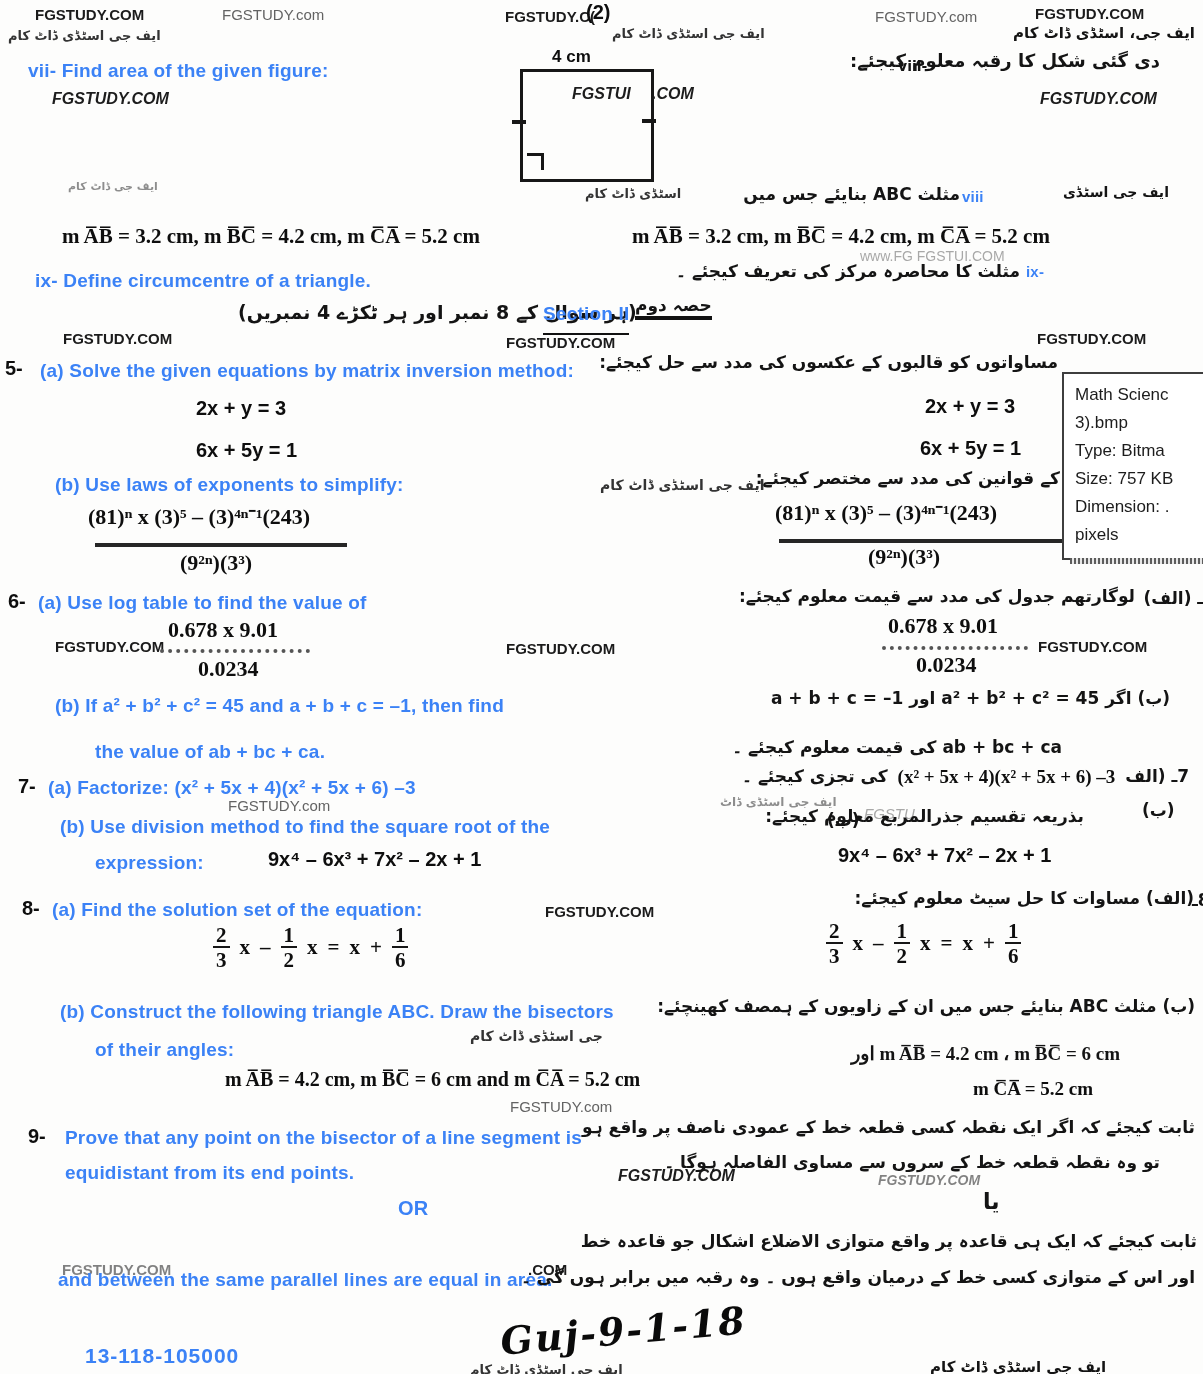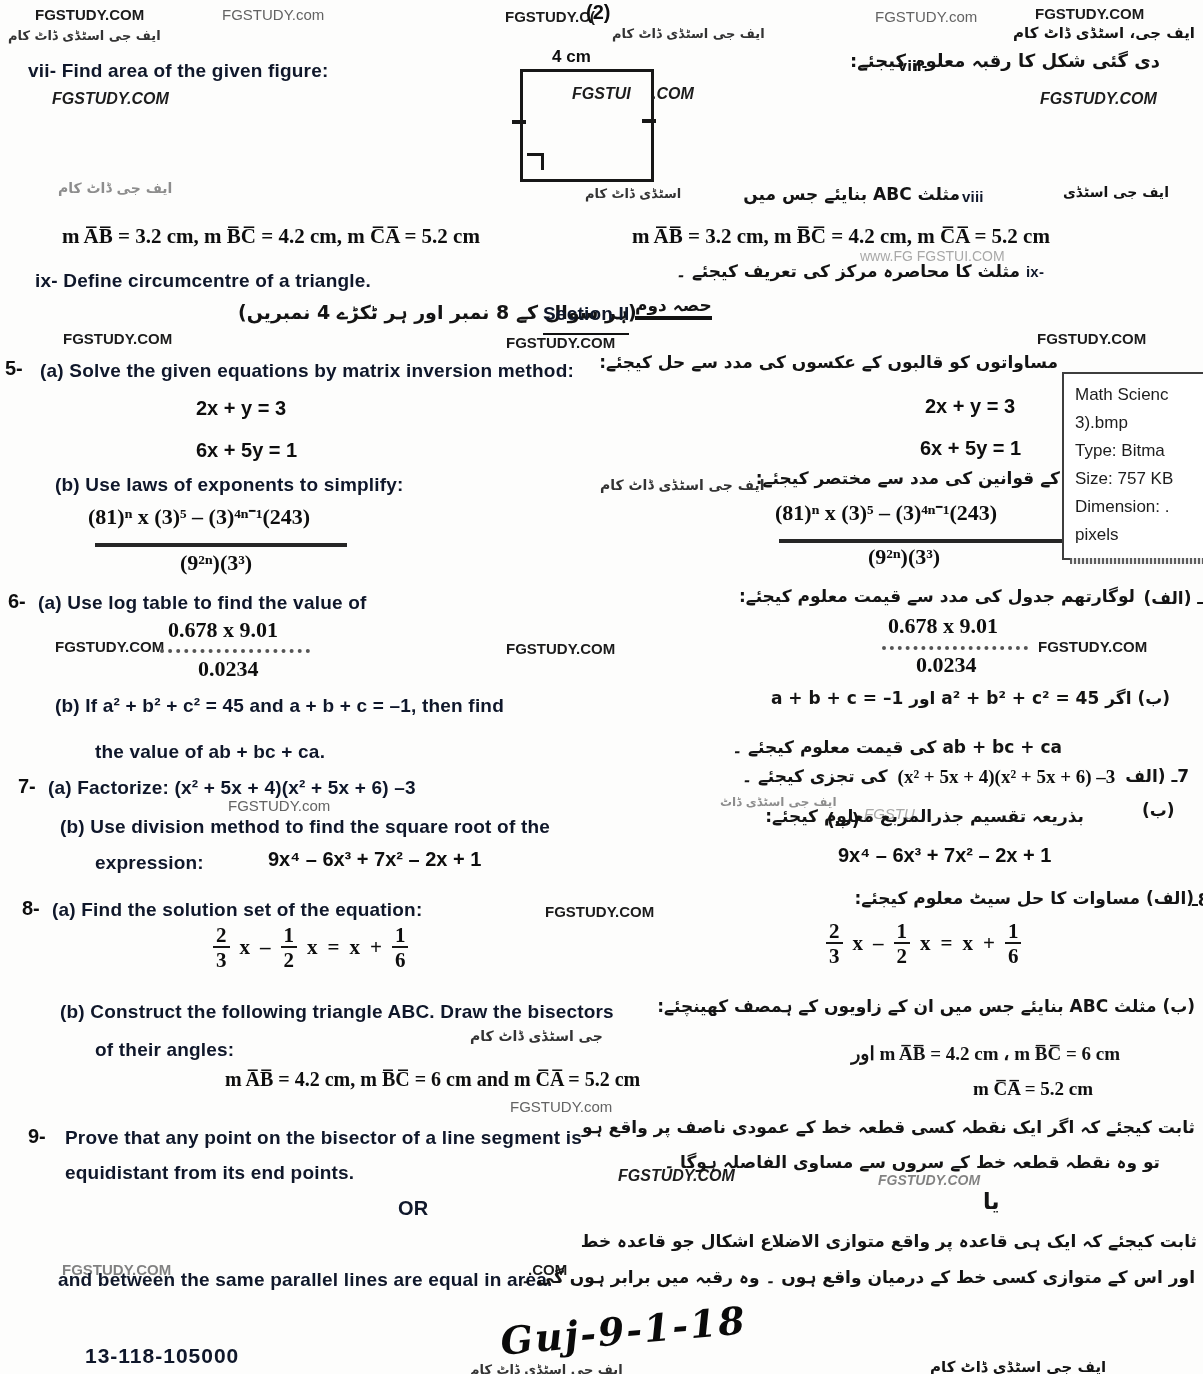--- a/index.html
+++ b/index.html
@@ -1,19 +1,19 @@
 <!DOCTYPE html>
 <html><head>
 <meta charset="utf-8">
 <style>
   html,body{margin:0;padding:0;background:#d8d8d8}
   #page{position:relative;width:1203px;height:1374px;background:#fdfdfc;overflow:hidden;
         font-family:"Liberation Sans",sans-serif;color:#111}
   .abs{position:absolute;white-space:nowrap}
-  .en{font-weight:bold;font-size:19px;color:#0f172a;letter-spacing:.2px}
+  .en{font-weight:bold;font-size:19px;color:#3b82f6;letter-spacing:.2px}
   .qno{font-weight:bold;font-size:20px;color:#0e0e0e}
   .math{font-family:"Liberation Serif",serif;font-weight:bold;font-size:21px;color:#0e0e0e}
   .mathsans{font-weight:bold;font-size:20px;color:#0e0e0e}
   .ur{font-family:"DejaVu Sans",sans-serif;direction:rtl;text-align:right;
       font-weight:bold;font-size:17px;color:#141414}
   .ursm{font-size:13px;color:#333}
   .wmb{font-weight:bold;font-style:italic;font-size:16px;color:#1d1d1d}
   .wmb2{font-weight:bold;font-size:15px;color:#1b1b1b}
   .wmr{font-size:15px;color:#636363}
   .faint{opacity:.55}
@@ -67,21 +67,21 @@
   <div class="tick" style="left:512px;top:120px;width:14px;height:4px"></div>
   <div class="tick" style="left:642px;top:119px;width:14px;height:4px"></div>
   <div id="figcorner"></div>
   <span class="abs wmb" style="left:572px;top:85px">FGSTUI</span>
   <span class="abs wmb" style="left:652px;top:85px">.COM</span>
 
   <span class="abs ur" style="left:898px;top:58px;font-size:14px;direction:ltr">viiا-</span>
   <div class="abs ur" style="left:935px;top:50px;width:225px;font-size:18px">دی گئی شکل کا رقبہ معلوم کیجئے:</div>
   <span class="abs wmb" style="left:1040px;top:90px">FGSTUDY.COM</span>
 
-  <span class="abs ur ursm faint" style="left:58px;top:180px;font-size:14px">ایف جی ڈاٹ کام</span>
+  <span class="abs ur ursm faint" style="left:68px;top:180px;font-size:11px">ایف جی ڈاٹ کام</span>
   <span class="abs math" style="left:62px;top:224px">m A̅B̅ = 3.2 cm,  m B̅C̅ = 4.2 cm,   m C̅A̅ = 5.2 cm</span>
 
   <span class="abs ur ursm" style="left:585px;top:186px">اسٹڈی ڈاٹ کام</span>
   <div class="abs ur" style="left:755px;top:184px;width:205px">مثلث ABC بنایئے جس میں</div>
   <span class="abs en" style="left:962px;top:188px;font-size:15px">viii</span>
   <span class="abs ur" style="left:1063px;top:184px;font-size:14px">ایف جی اسٹڈی</span>
   <span class="abs math" style="left:632px;top:224px">m A̅B̅ = 3.2 cm,  m B̅C̅ = 4.2 cm,   m C̅A̅ = 5.2 cm</span>
   <span class="abs wmr faint" style="left:860px;top:248px;font-size:14px">www.FG FGSTUI.COM</span>
 
   <span class="abs en" style="left:35px;top:270px">ix- Define circumcentre of a triangle.</span>

